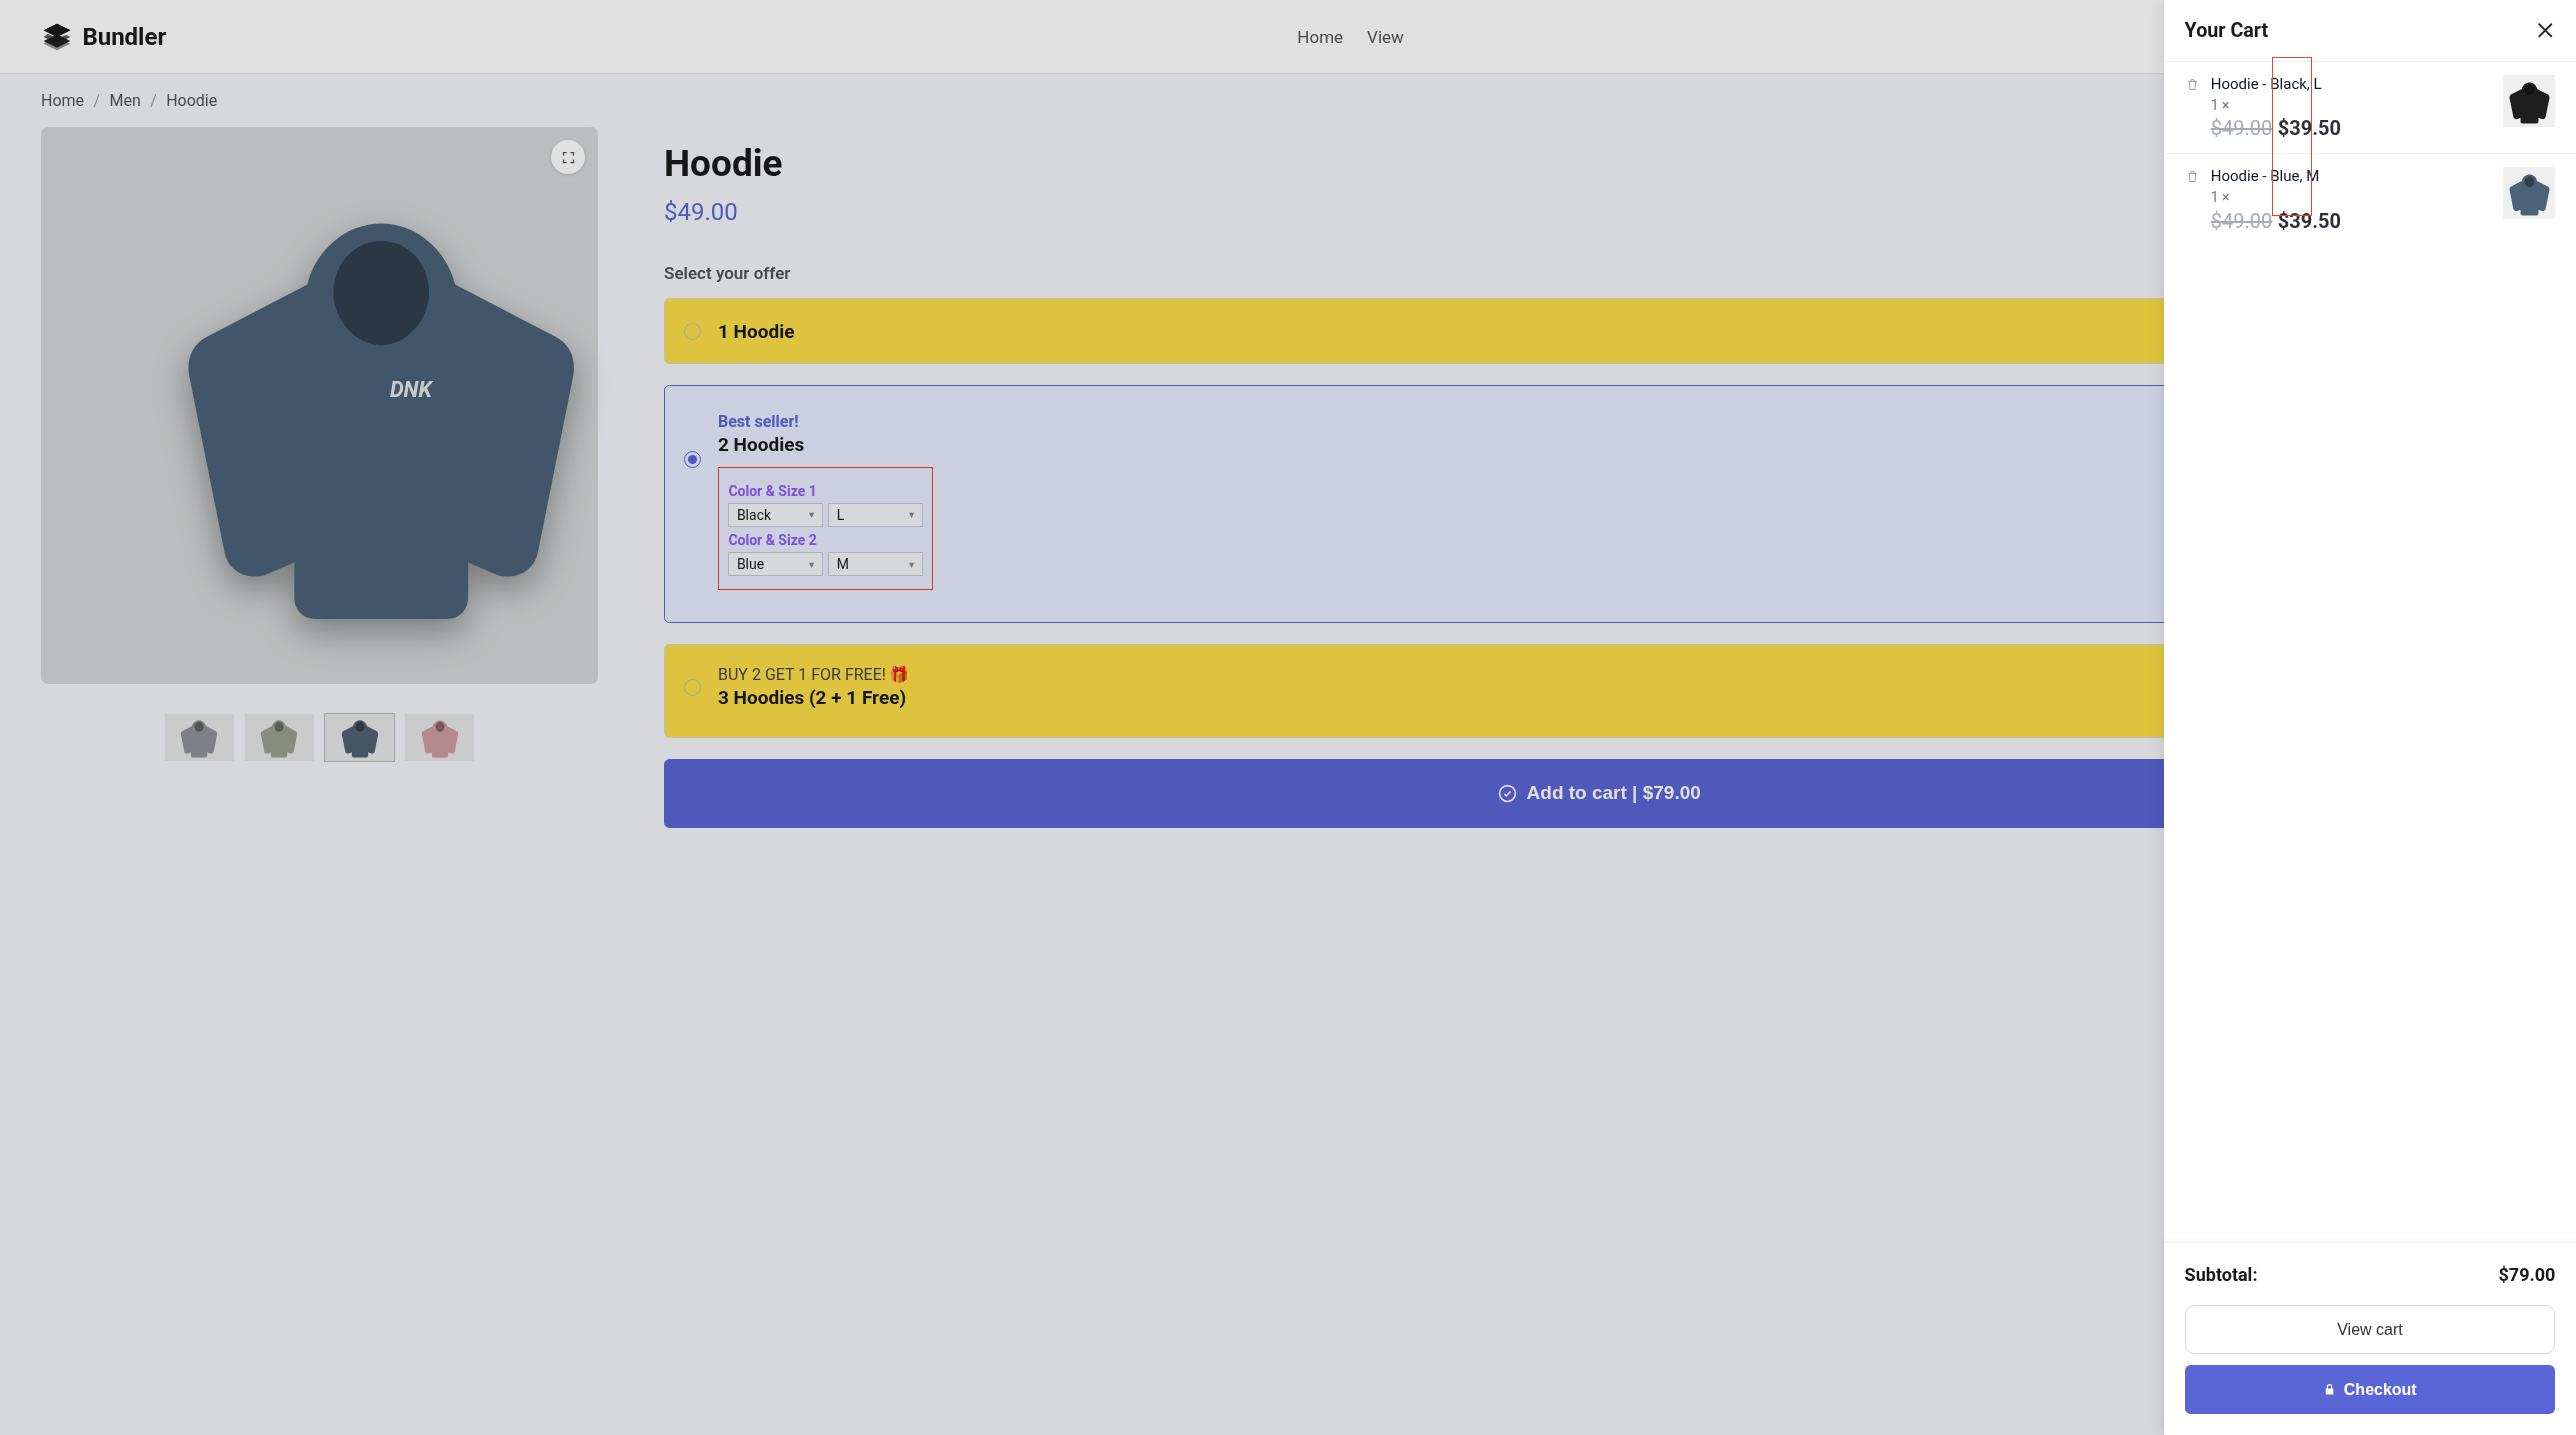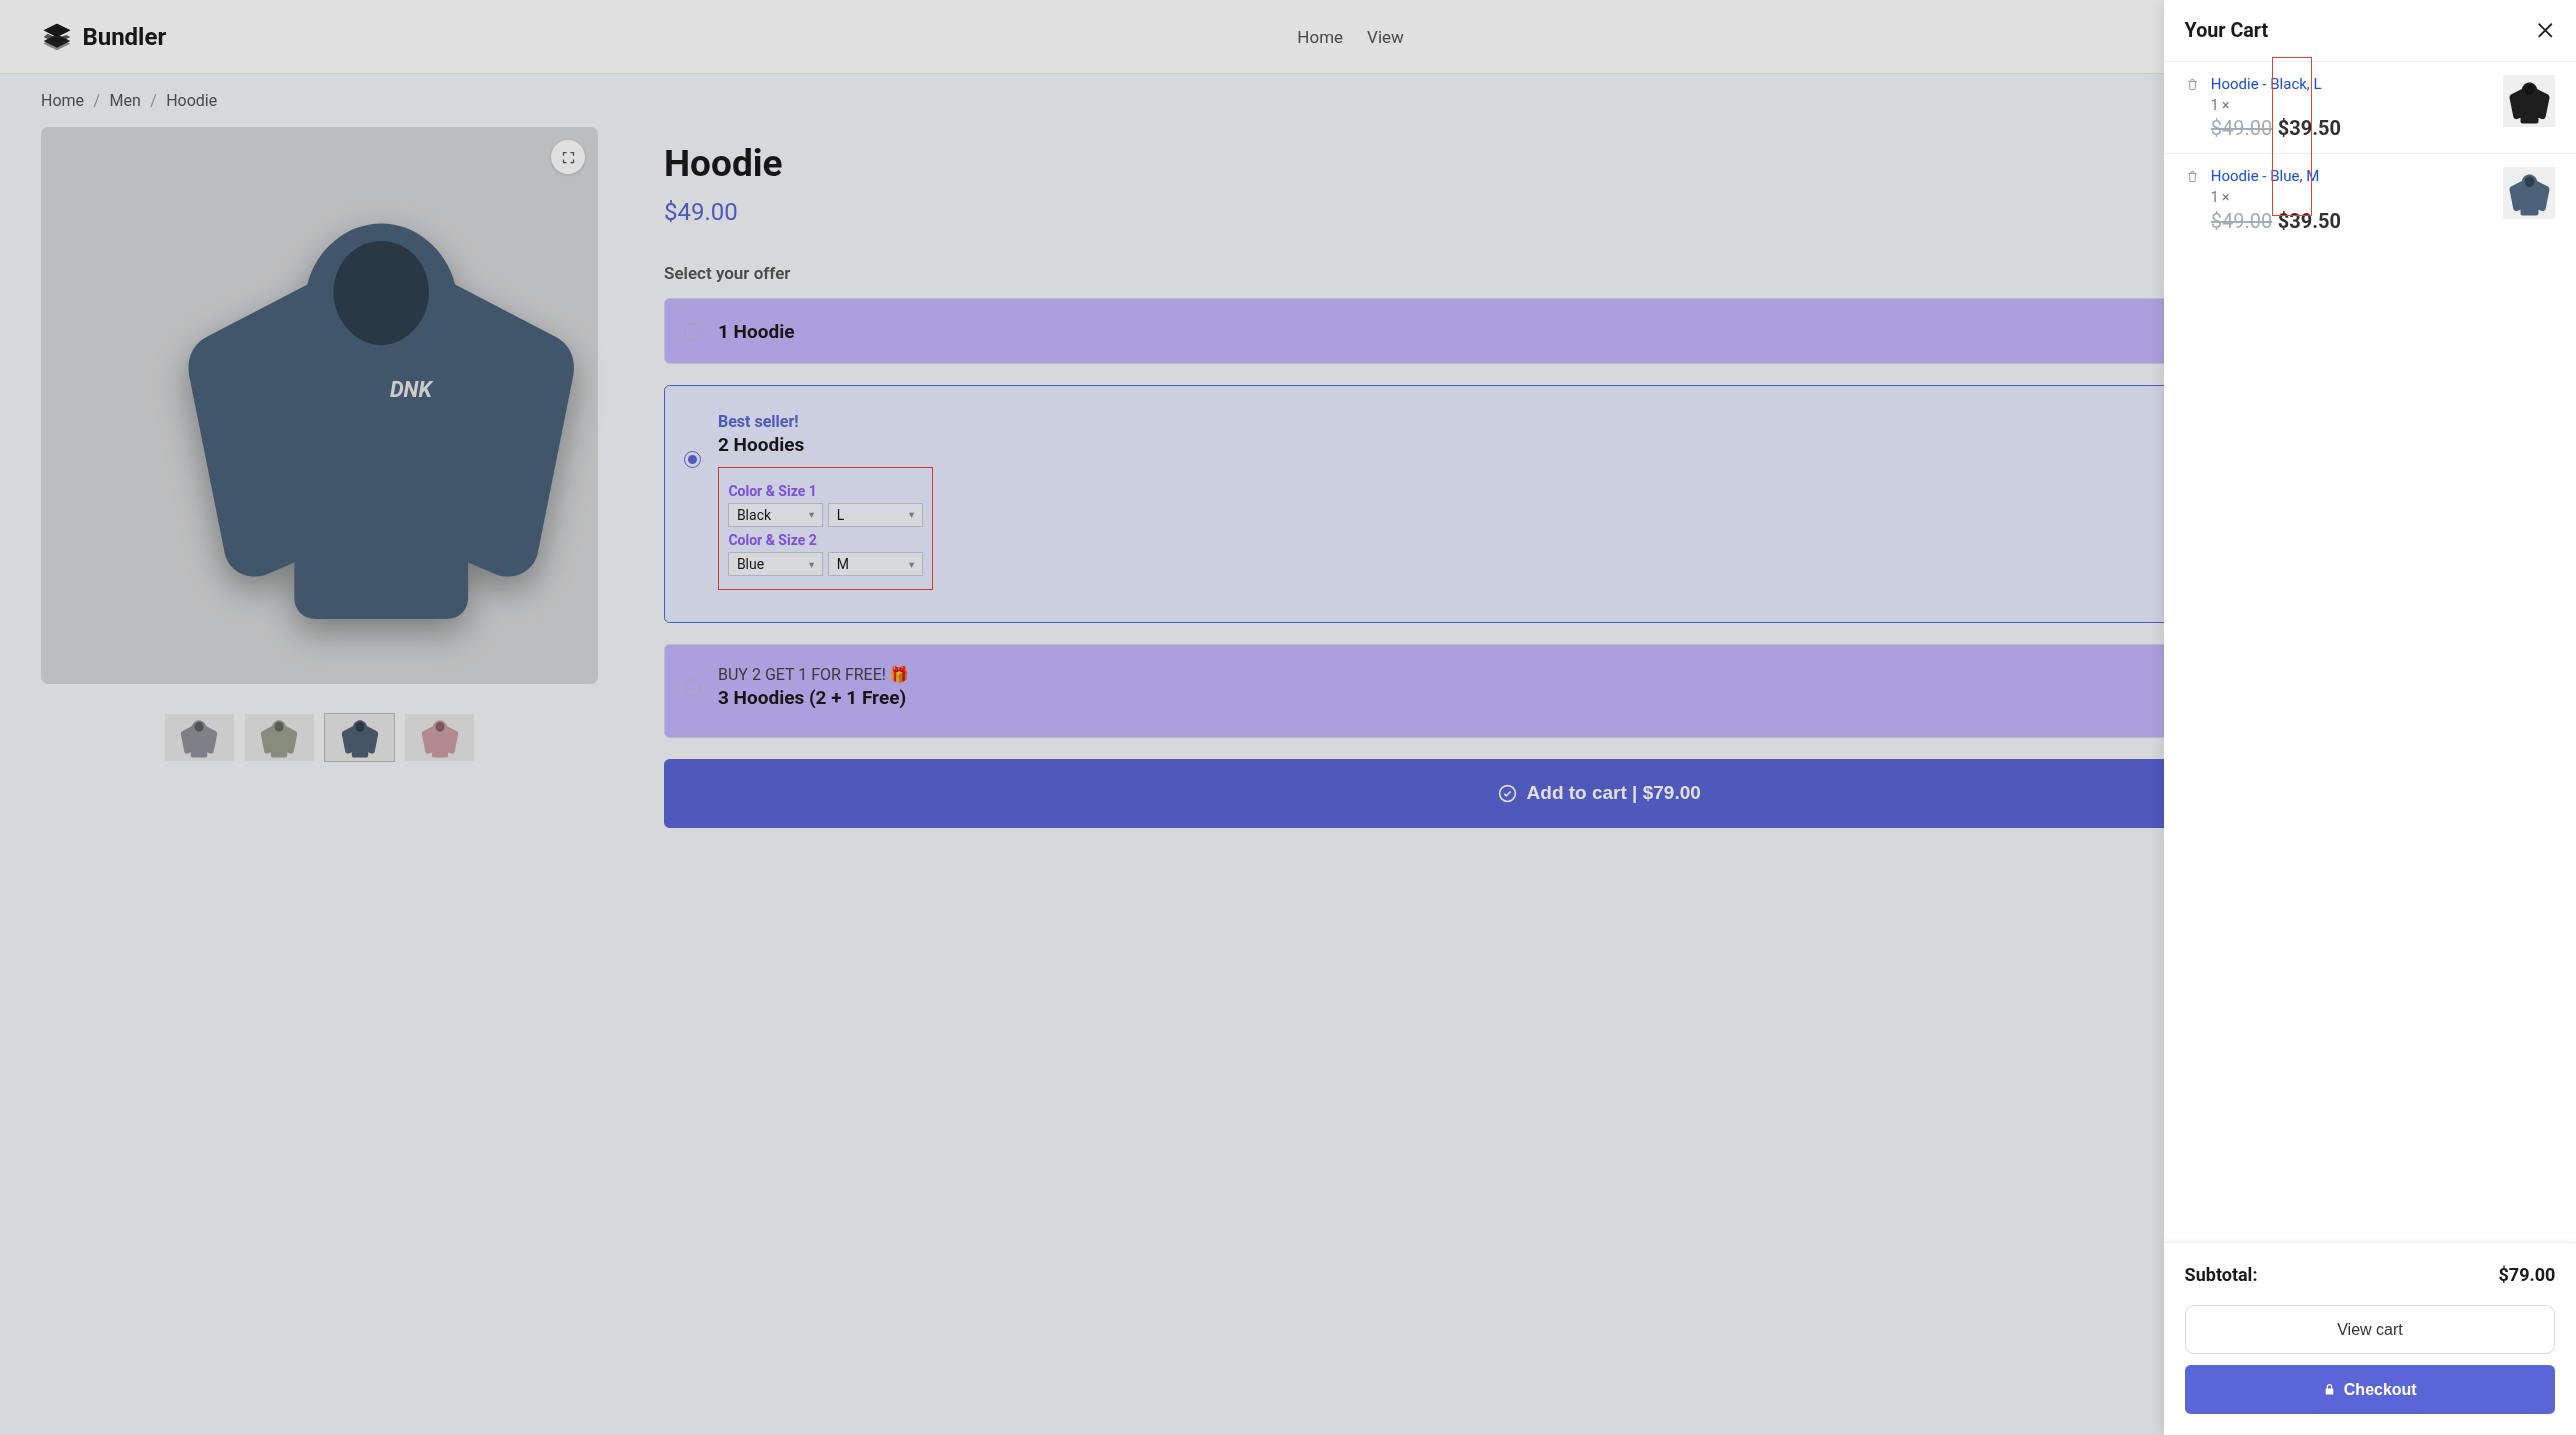--- a/index.html
+++ b/index.html
@@ -119,21 +119,21 @@
   .offer-label { font-size: 17px; font-weight: 600; color: #555; margin-bottom: 15px; }
 
   .offer {
     border: 0.9px solid #d7d8de;
     border-radius: 5.6px;
     padding: 20.6px 19px;
     display: flex;
     align-items: center;
     gap: 17px;
     margin-bottom: 20.6px;
-    background: #c4b5fd;
+    background: #fde047;
     position: relative;
   }
   .offer .radio {
     width: 17px; height: 17px; border-radius: 50%;
     border: 1.9px solid #b9bdc9;
     flex: 0 0 17px;
   }
   .offer.sel {
     border: 1.9px solid #5b66d6;
     background: #e9ecff;
@@ -230,21 +230,21 @@
   .cart-item {
     display:flex;
     align-items:flex-start;
     gap:11.2px;
     padding:13px 20.6px;
     border-bottom:0.9px solid #eceef2;
   }
   .cart-item:last-child { border-bottom:none; }
   .trash { width:15px; height:15px; color:#9aa0ab; flex:0 0 15px; margin-top:1.9px; cursor:pointer; }
   .ci-body { flex:1; }
-  .ci-body .nm { font-size:15px; color:#1d4ed8; margin-bottom:3.7px; }
+  .ci-body .nm { font-size:15px; color:#0f172a; margin-bottom:3.7px; }
   .ci-body .qty { font-size:14px; color:#777; margin-bottom:3.7px; }
   .ci-body .pr { font-size:20px; }
   .ci-body .pr .orig { color:#a6abb7; text-decoration:line-through; margin-right:5.6px; }
   .ci-body .pr .now { font-weight:700; color:#303137; }
   .ci-thumb { width:52px; height:52px; background:#efefef; display:flex;align-items:center;justify-content:center; }
   .ci-thumb svg { width:45px; height:45px; }
 
   .dfoot {
     border-top:0.9px solid #eceef2;
     padding:20.6px;

